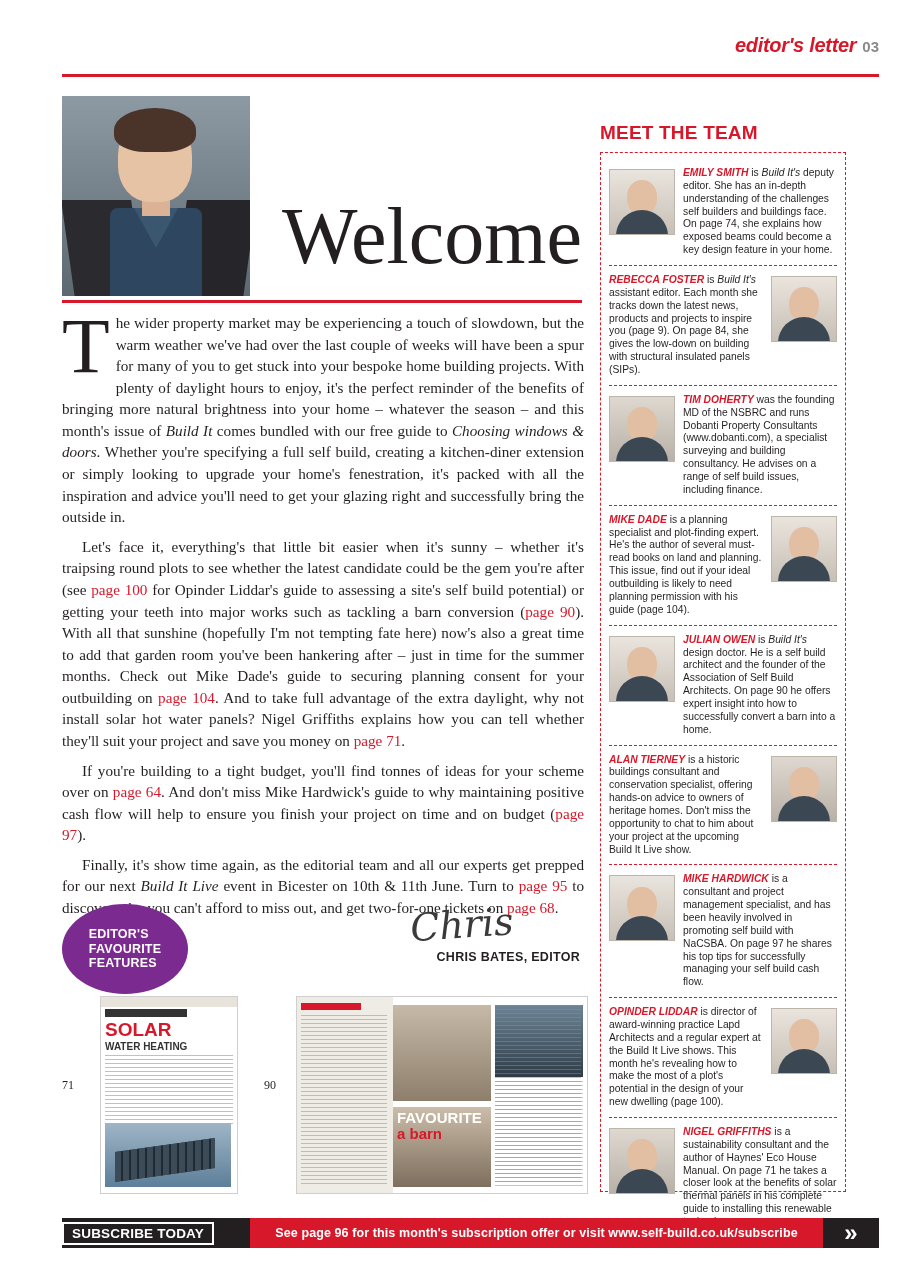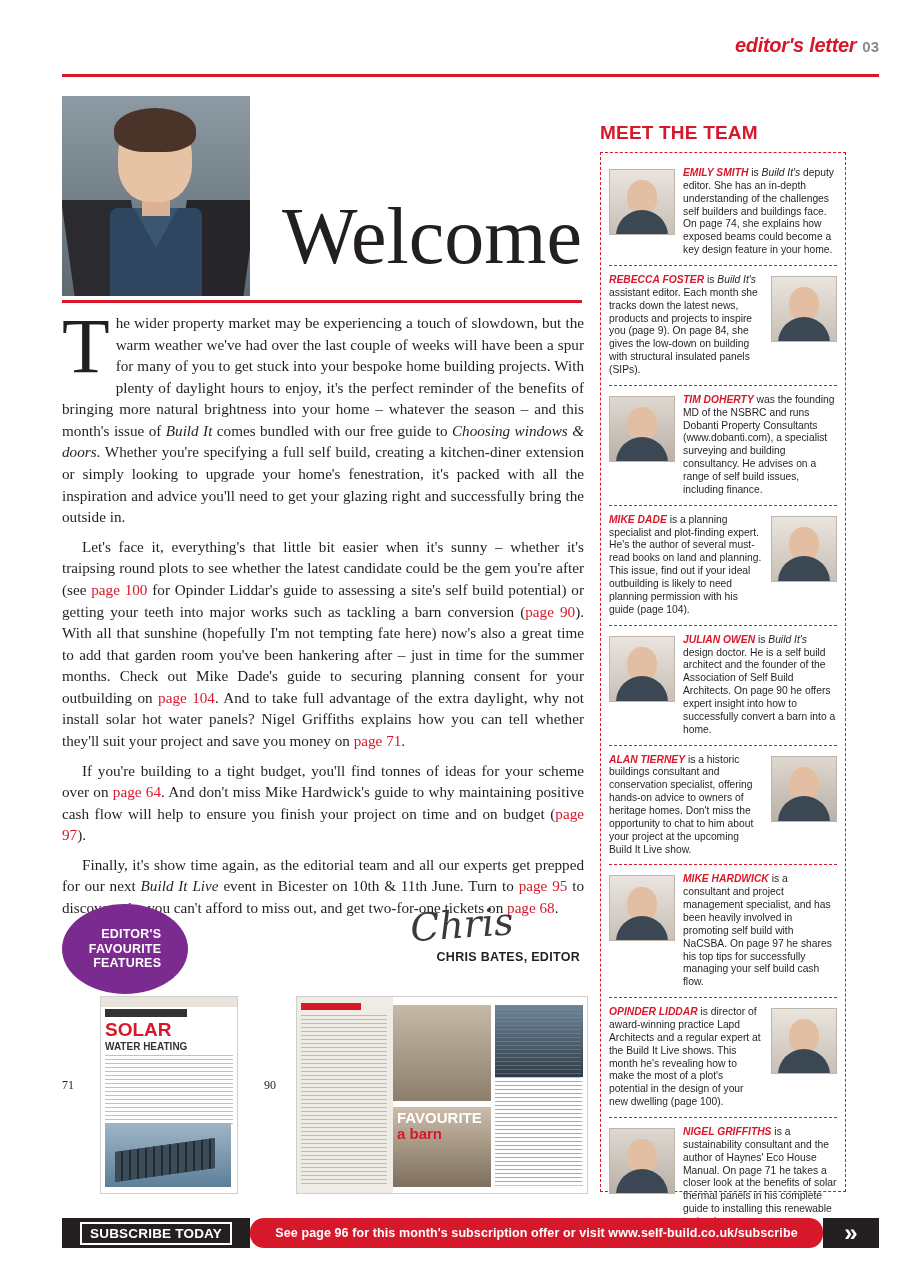--- a/index.html
+++ b/index.html
@@ -90,21 +90,21 @@
   }
   .sig-name{
     position:absolute;left:380px;top:950px;width:200px;text-align:right;
     font-size:12.5px;font-weight:bold;letter-spacing:.3px;
   }
 
   
   .badge{
     position:absolute;left:62px;top:904px;width:126px;height:90px;
     background:#7b2a8f;border-radius:63px/45px;
-    color:#fff;display:flex;align-items:center;justify-content:center;text-align:right;
+    color:#fff;display:flex;align-items:center;justify-content:center;text-align:left;
     font-size:12.5px;font-weight:bold;line-height:1.18;letter-spacing:.2px;
   }
 
   
   .thumb{position:absolute;border:1px solid #cfcfcf;background:#fff;overflow:hidden;}
   .thumb-solar{left:100px;top:996px;width:136px;height:196px;}
   .thumb-barn{left:296px;top:996px;width:290px;height:196px;}
   .pgnum{
     position:absolute;font-family:"Liberation Serif", serif;font-size:12px;color:#231f20;
   }
@@ -179,28 +179,28 @@
   .member .txt{overflow:hidden;}
   .member::after{content:"";display:block;clear:both;}
 
   
   .foot{
     position:absolute;left:62px;right:28px;bottom:32px;height:30px;
     display:flex;align-items:stretch;
   }
   .foot .sub{
     background:#231f20;color:#fff;font-weight:bold;font-size:13.5px;
-    display:flex;align-items:center;justify-content:center;width:188px;letter-spacing:.2px;
+    display:flex;align-items:center;justify-content:flex-start;width:188px;letter-spacing:.2px;
   }
   .foot .sub span{
     border:2px solid #fff;padding:2px 8px;
   }
   .foot .msg{
     flex:1;background:#d7182a;color:#fff;display:flex;align-items:center;justify-content:center;
-    font-size:12.5px;font-weight:bold;letter-spacing:.1px;border-radius:14px;
+    font-size:12.5px;font-weight:bold;letter-spacing:.1px;
   }
   .foot .chev{
     width:56px;background:#231f20;color:#fff;display:flex;align-items:center;justify-content:center;
     font-size:24px;font-weight:bold;
   }
 </style>
 </head>
 <body>
 
 <div class="page">

